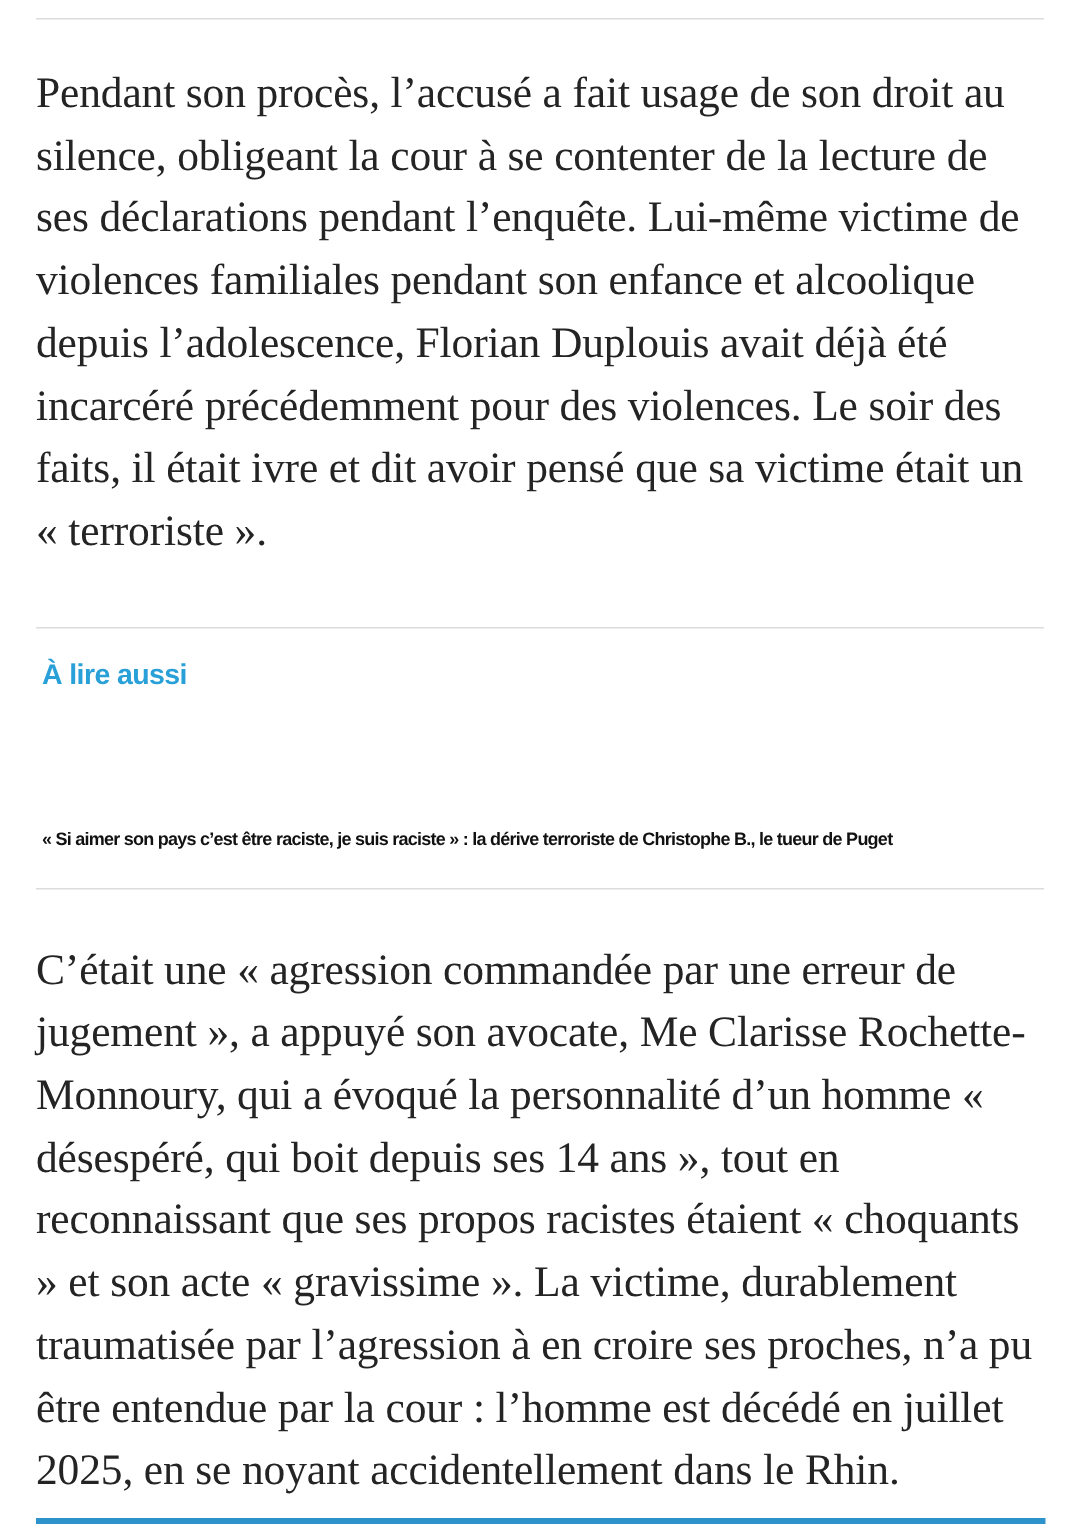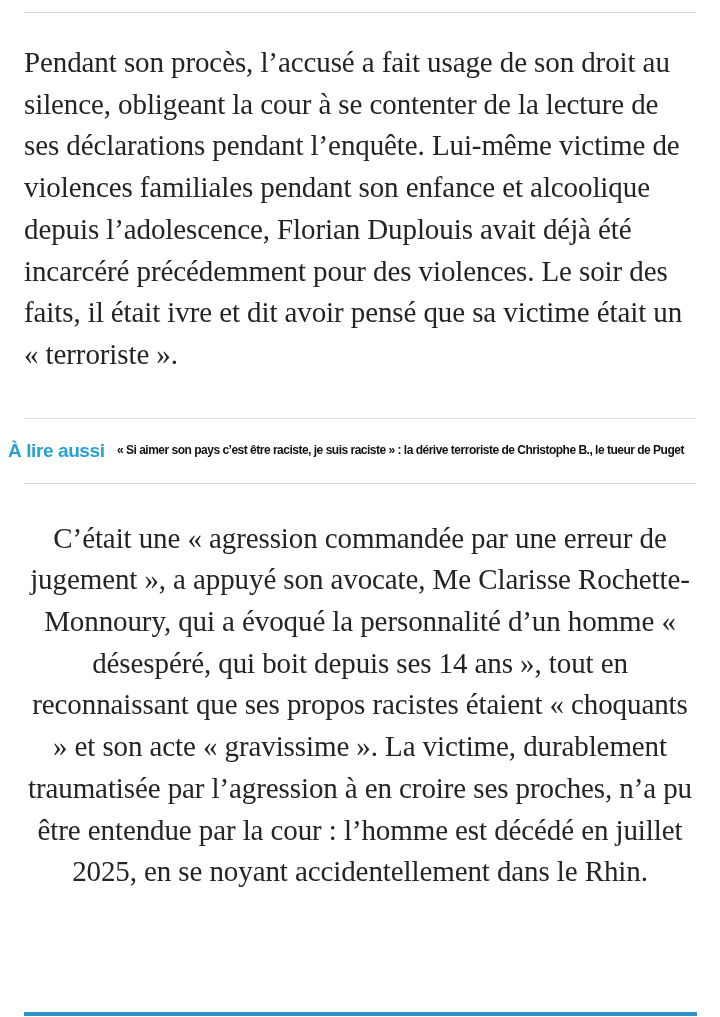--- a/index.html
+++ b/index.html
@@ -23,28 +23,29 @@
   .divider.before-aside { margin-top: 42px; }
 
   .body-paragraph {
     margin: 29px 24px 0 24px;
     font-size: 29px;
     line-height: 41.7px;
     color: #242424;
     letter-spacing: -0.1px;
     text-rendering: optimizeLegibility;
   }
-  .body-paragraph.second { margin-top: 34px; text-align: center; }
+  .body-paragraph.second { margin-top: 34px; }
 
   .read-also {
     display: flex;
-    align-items: center;
-    margin: 0 8px;
+    align-items: flex-start;
+    margin: 0 28px;
     padding: 17px 0 18px 0;
     font-family: "Liberation Sans", "DejaVu Sans", sans-serif;
+    flex-direction: column;
   }
   .read-also-label {
     flex: 0 0 109px;
     font-size: 19px;
     font-weight: 700;
     line-height: 29px;
     letter-spacing: -0.4px;
     color: #2aa0d8;
     white-space: nowrap;
   }

